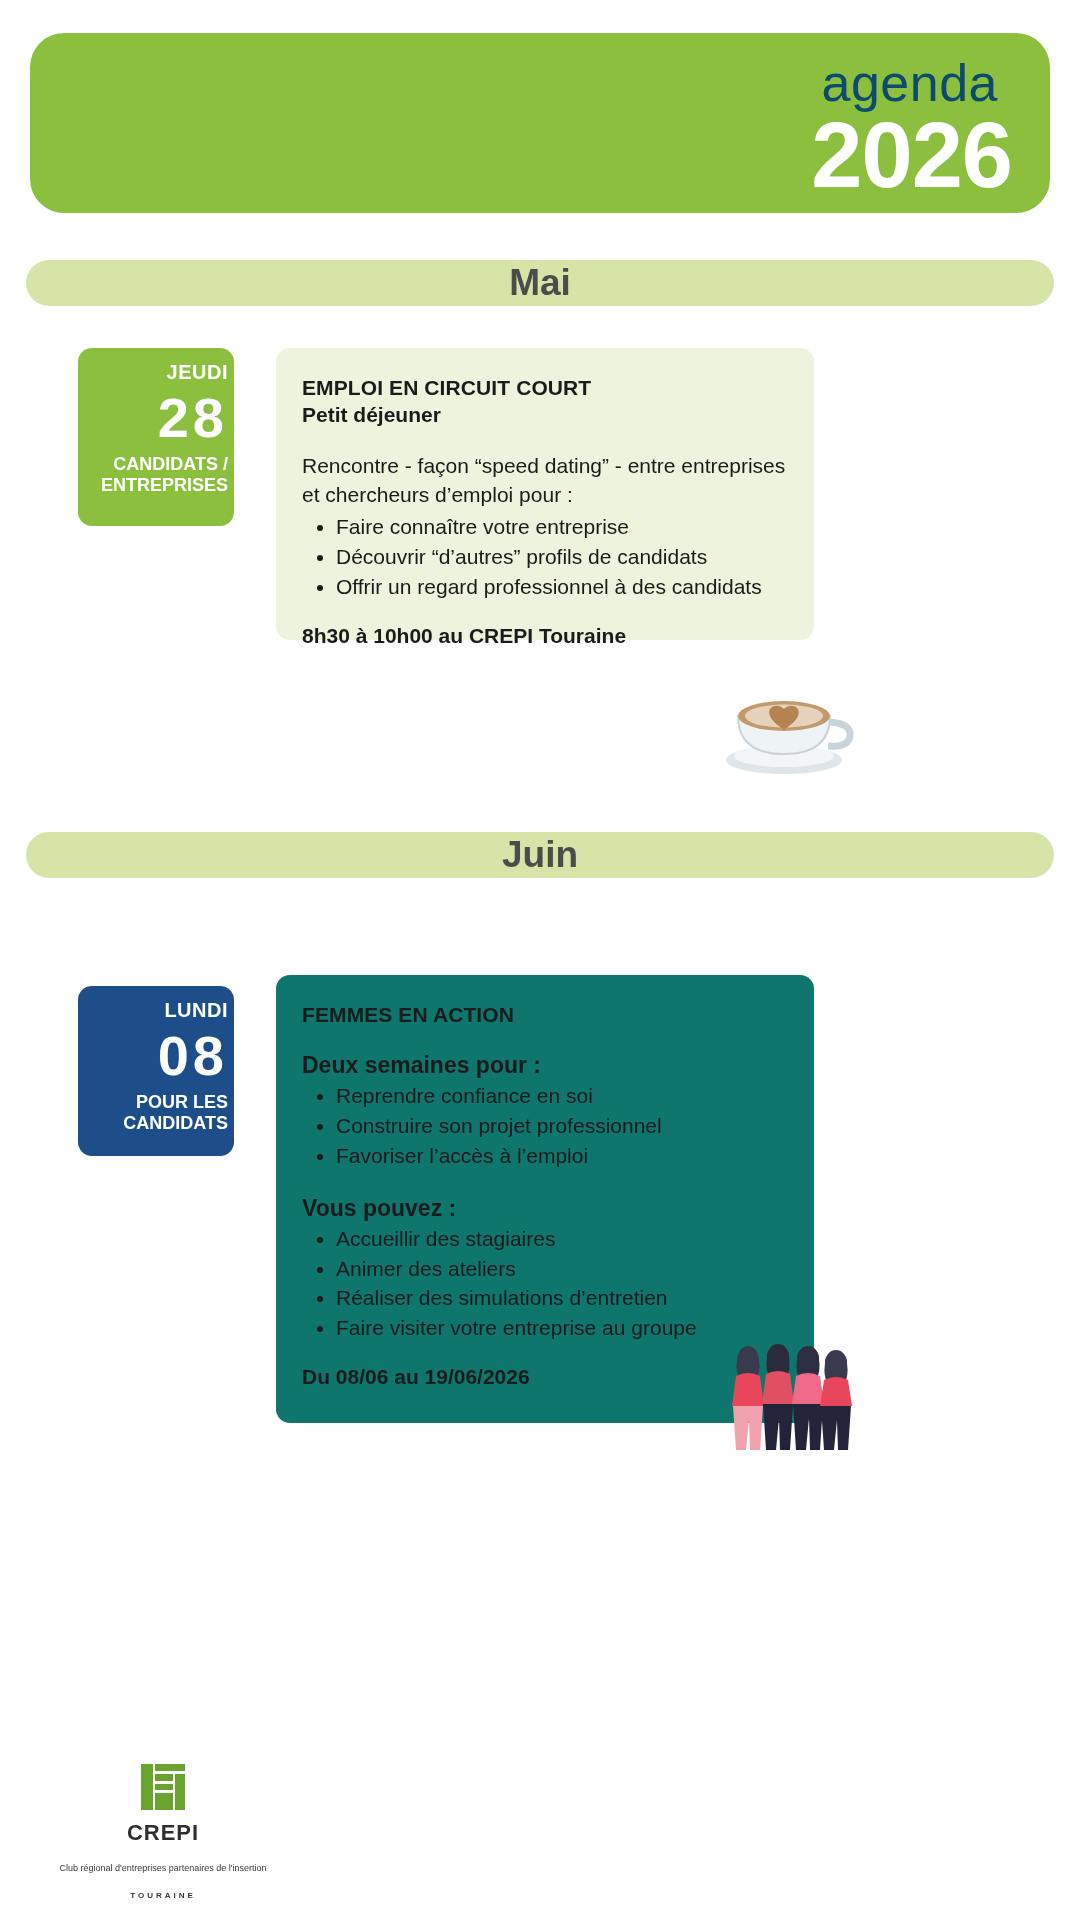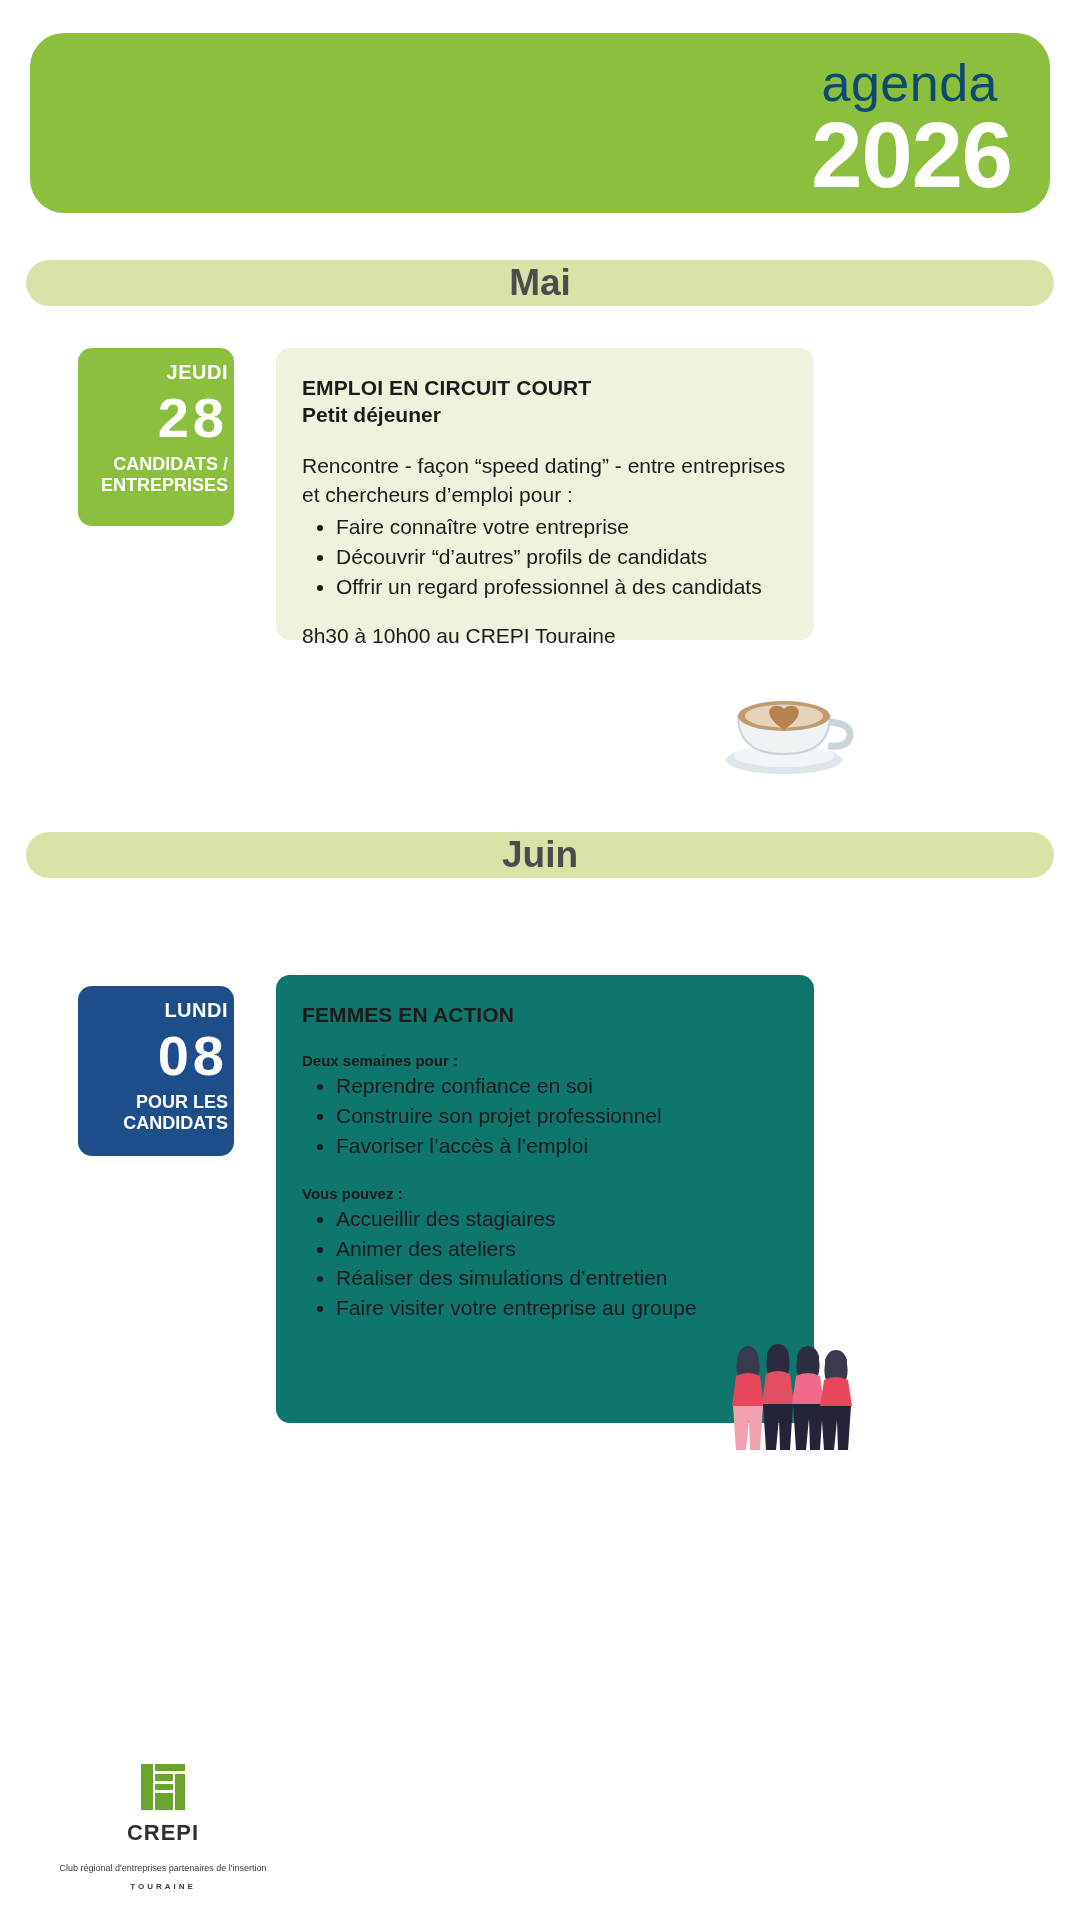--- a/index.html
+++ b/index.html
@@ -125,25 +125,25 @@
     margin-top: 22px;
   }
   .card-list {
     margin: 2px 0 0 34px;
     font-size: 21px;
     line-height: 1.42;
   }
   .card-list li { margin: 0; }
   .card-bold {
     font-size: 21px;
-    font-weight: 400;
+    font-weight: 700;
     margin-top: 22px;
   }
   .card-sectionhead {
-    font-size: 15px;
+    font-size: 23px;
     font-weight: 700;
     margin-top: 24px;
   }
 
   
   .coffee {
     position: absolute;
     left: 718px;
     top: 668px;
     width: 140px;
@@ -179,21 +179,21 @@
   }
   .logo-tag {
     font-size: 9px;
     color: #3a3a3a;
     margin-top: 17px;
   }
   .logo-region {
     font-size: 8px;
     letter-spacing: 3px;
     color: #3a3a3a;
-    margin-top: 9px;
+    margin-top: 18px;
     font-weight: 700;
   }
 </style>
 </head>
 <body>
 
 <div class="page">
 
   <div class="header">
     <div class="header-agenda">agenda</div>
@@ -252,20 +252,21 @@
       <li>Construire son projet professionnel</li>
       <li>Favoriser l’accès à l’emploi</li>
     </ul>
     <div class="card-sectionhead">Vous pouvez :</div>
     <ul class="card-list">
       <li>Accueillir des stagiaires</li>
       <li>Animer des ateliers</li>
       <li>Réaliser des simulations d’entretien</li>
       <li>Faire visiter votre entreprise au groupe</li>
     </ul>
+    <div class="card-bold">Du 08/06 au 19/06/2026</div>
   </div>
 
   <svg class="women" viewBox="0 0 130 125">
 
     <circle cx="22" cy="22" r="11" fill="#3a3a4f"></circle>
     <circle cx="22" cy="25" r="8" fill="#d79b7a"></circle>
     <path d="M11 22 q2 -14 11 -14 q9 0 11 14 q2 12 -3 18 l-16 0 q-5 -6 -3 -18z" fill="#3a3a4f"></path>
     <path d="M10 38 q12 -6 24 0 l4 30 l-32 0z" fill="#e8475b"></path>
     <path d="M7 68 l30 0 l-3 44 l-10 0 l-1 -30 l-3 30 l-10 0z" fill="#f2a2ae"></path>
 

